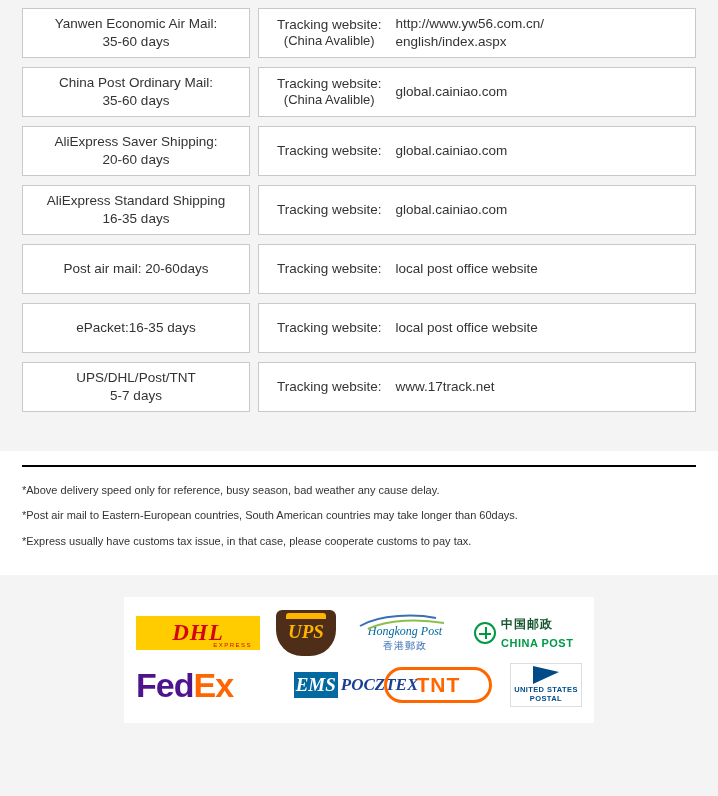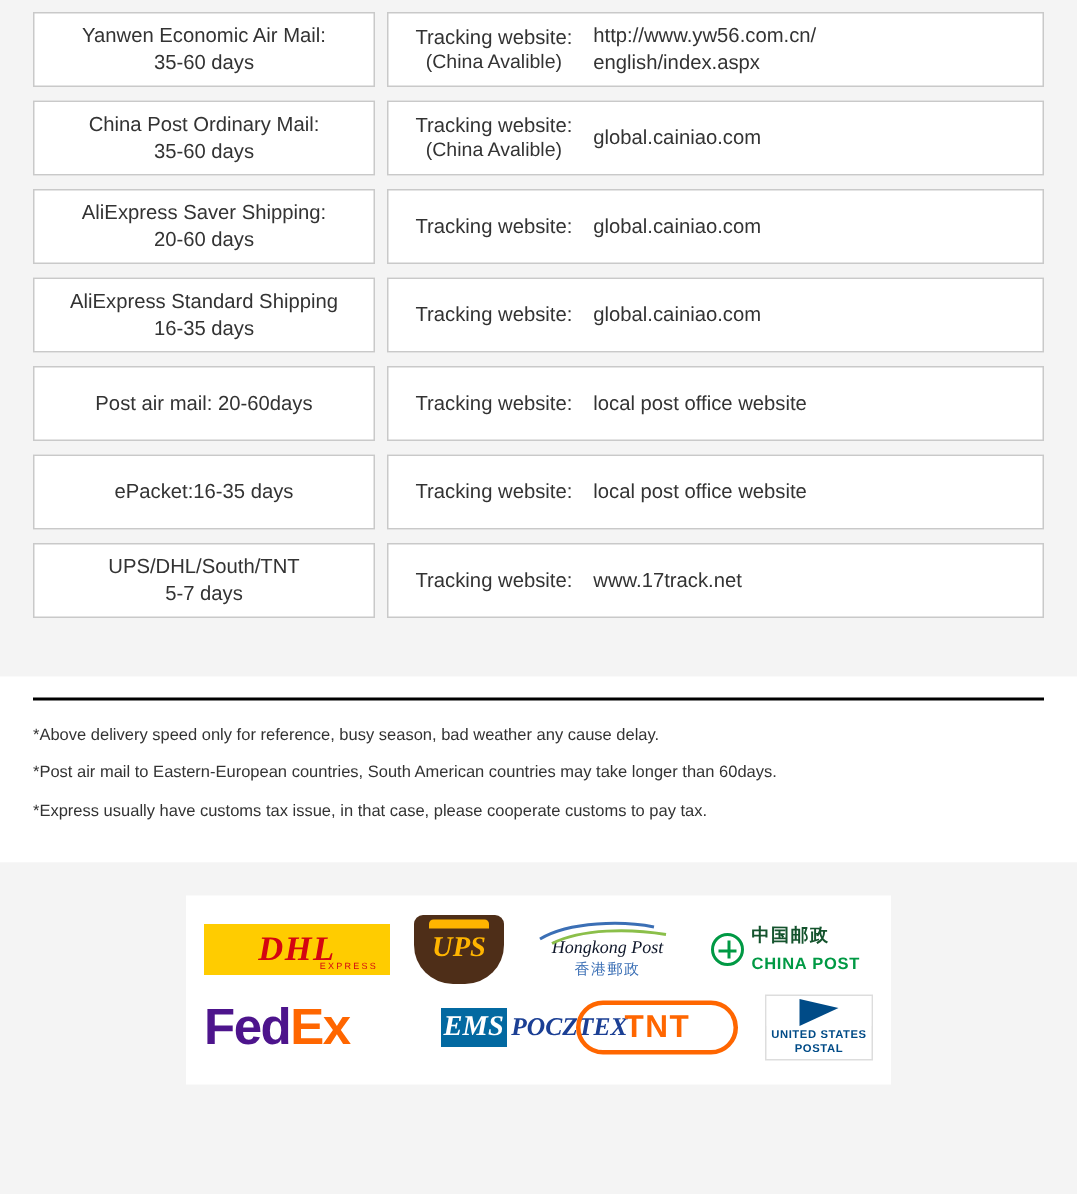--- a/index.html
+++ b/index.html
@@ -163,21 +163,21 @@
   .hkpost {
     width: 106px; height: 42px;
     display: flex; flex-direction: column; align-items: center; justify-content: center;
     position: relative;
   }
   .hkpost svg { position: absolute; top: 0; left: 6px; }
   .hkpost .hk-en {
     font-family: "Liberation Serif", serif;
     font-style: italic;
     font-size: 12px;
-    color: #0f172a;
+    color: #0369a1;
     margin-top: 12px;
   }
   .hkpost .hk-cn {
     font-size: 10px;
     color: #3b6fb5;
     letter-spacing: 1px;
   }
 
   .chinapost {
     width: 108px; height: 40px;
@@ -383,21 +383,21 @@
         <span>Tracking website:</span>
       </span>
       <span class="track-value">
         <span class="l1">local post office website</span>
       </span>
     </div>
   </div>
 
   <div class="ship-row">
     <div class="cell cell-method">
-      <span class="m-line1">UPS/DHL/South/TNT</span>
+      <span class="m-line1">UPS/DHL/Post/TNT</span>
       <span class="m-line2">5-7 days</span>
     </div>
     <div class="cell cell-track">
       <span class="track-label">
         <span>Tracking website:</span>
       </span>
       <span class="track-value">
         <span class="l1">www.17track.net</span>
       </span>
     </div>

